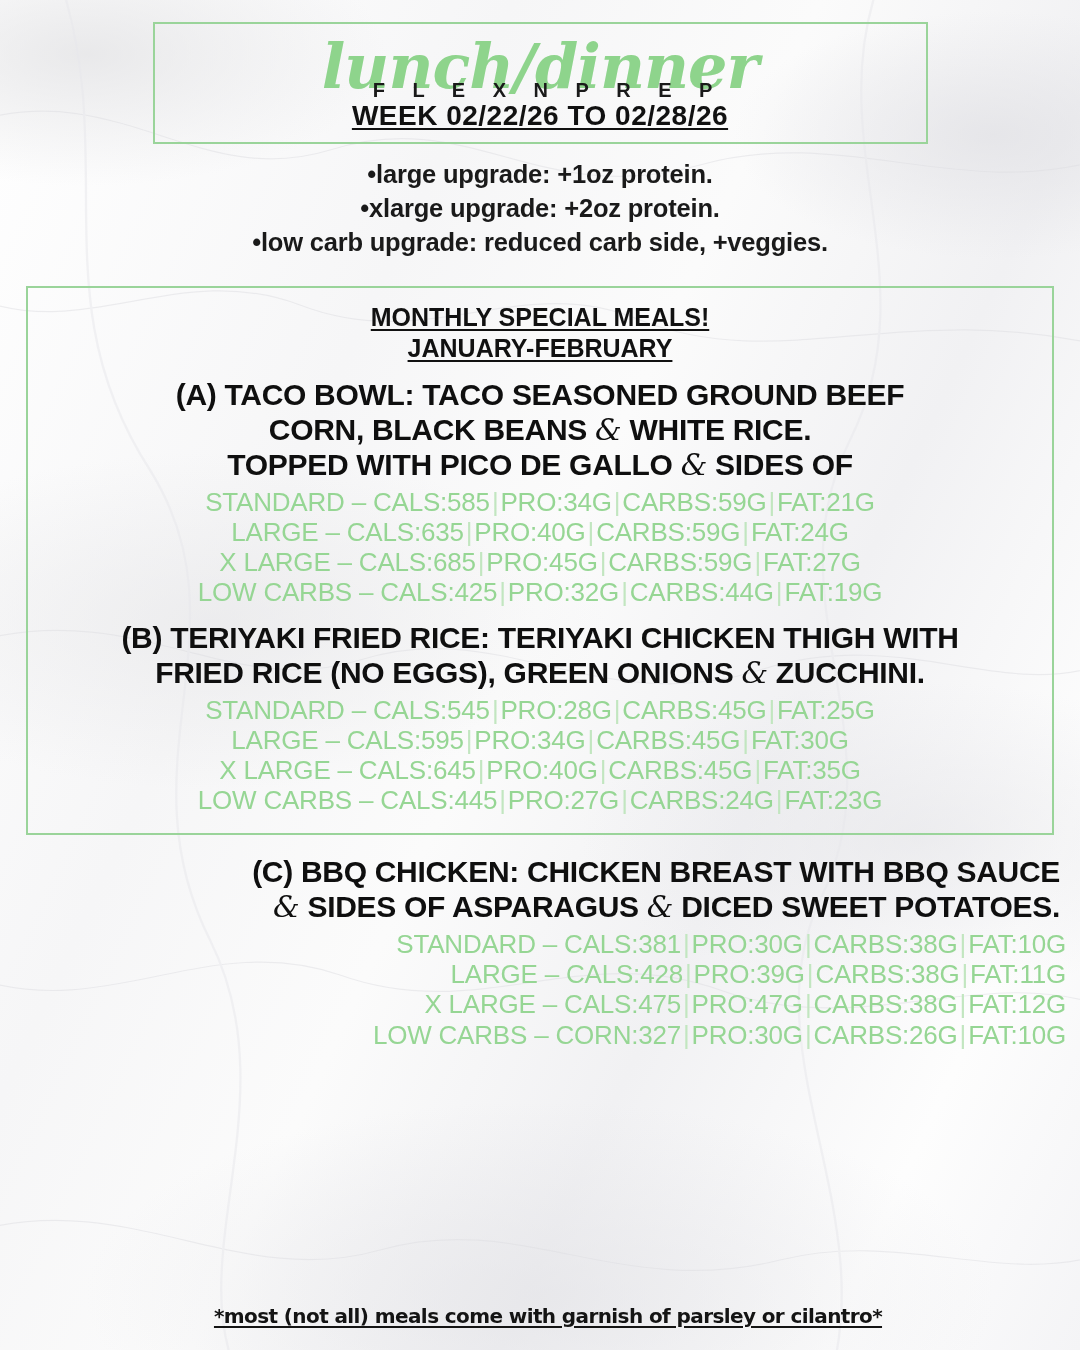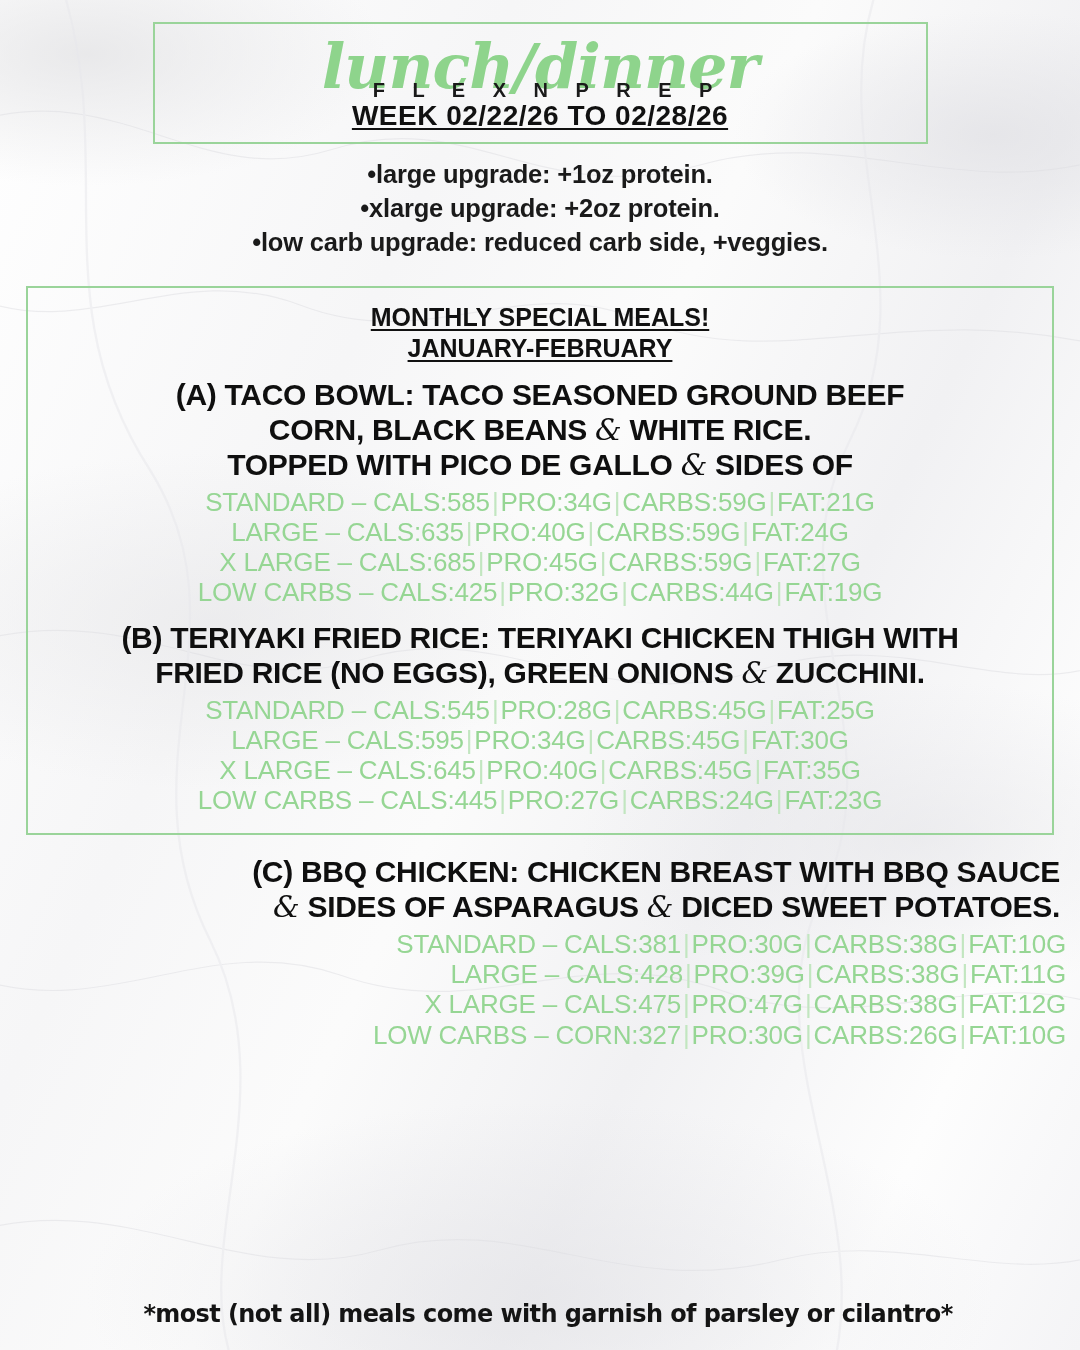--- a/index.html
+++ b/index.html
@@ -146,23 +146,24 @@
     text-align: right;
   }
 
   
   .footer-note {
     position: absolute;
     left: 16px;
     right: 0;
     bottom: 22px;
     text-align: center;
-    font-size: 24px;
+    font-size: 20px;
     font-weight: bold;
     color: #141414;
+    text-decoration: underline;
     text-underline-offset: 3px;
     font-family: "DejaVu Sans", sans-serif;
     letter-spacing: -0.6px;
   }
 </style>
 </head>
 <body>
 
 <svg class="marble-veins" width="1080" height="1350" viewBox="0 0 1080 1350" preserveAspectRatio="none">
   <g fill="none" stroke="#dedee2" stroke-width="1.2">

